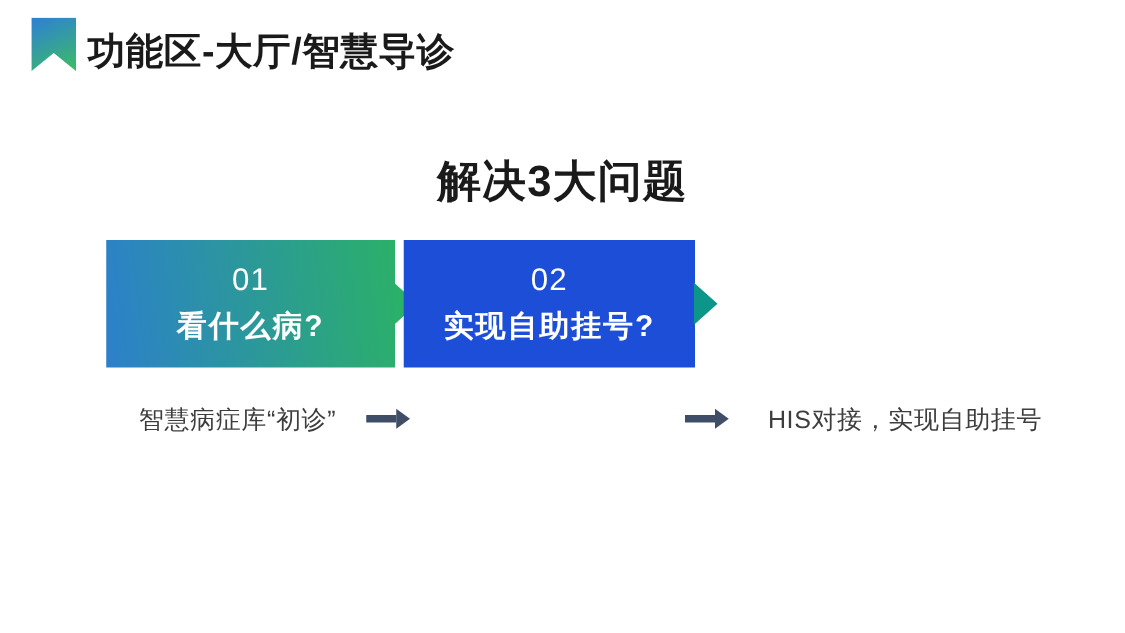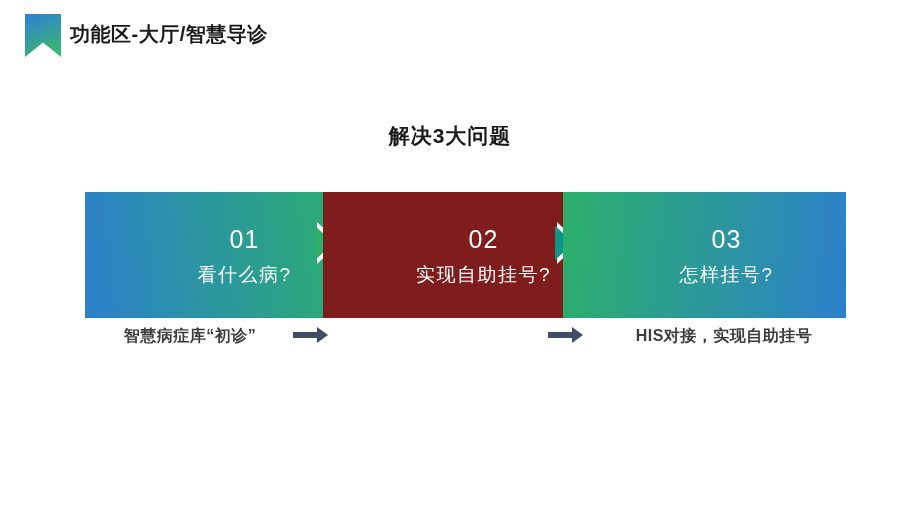--- a/index.html
+++ b/index.html
@@ -17,91 +17,89 @@
     position: absolute;
     left: 25px; top: 14px;
     width: 36px; height: 43px;
     background: linear-gradient(155deg, #2e82d2 5%, #3cba68 95%);
     clip-path: polygon(0 0, 100% 0, 100% 100%, 50% 66%, 0 100%);
   }
   .slide-title {
     position: absolute;
     left: 70px; top: 21px;
     margin: 0;
-    font-size: 20px;
+    font-size: 30px;
     font-weight: 700;
     letter-spacing: 0.5px;
     color: #1a1a1a;
     white-space: nowrap;
   }
 
   
   .heading {
     position: absolute;
     left: 0; right: 0;
     top: 122px;
     margin: 0;
     text-align: center;
-    font-size: 21px;
+    font-size: 35px;
     font-weight: 700;
     letter-spacing: 1px;
     color: #1a1a1a;
   }
 
   
   .step {
     position: absolute;
     top: 192px;
-    height: 126px;
+    height: 102px;
     display: flex;
     flex-direction: column;
     justify-content: center;
     align-items: center;
     gap: 13px;
     color: #ffffff;
-    padding-left: 44px;
   }
   .step-1 { left: 85px;  width: 231px; background: linear-gradient(83deg, #2c80cb 0%, #2bb069 100%); }
-  .step-2 { left: 323px; width: 233px; background: #7f1d1d; }
+  .step-2 { left: 323px; width: 233px; background: #1d4ed8; }
   .step-3 { left: 563px; width: 239px; background: linear-gradient(97deg, #2bb069 0%, #2c80cb 100%); }
   .step-num {
     font-size: 25px;
     font-weight: 400;
     line-height: 1;
     letter-spacing: 1px;
   }
   .step-q {
-    font-size: 19px;
-    font-weight: 400;
+    font-size: 24px;
+    font-weight: 700;
     line-height: 1;
     letter-spacing: 1.5px;
     white-space: nowrap;
   }
 
   
   .connector {
     position: absolute;
     top: 219px;
     width: 26px;
     height: 48px;
   }
   .connector-1 { left: 315px; }
   .connector-2 { left: 555px; }
 
   
   .note {
     position: absolute;
     top: 326px;
     transform: translateX(-50%);
-    font-size: 16px;
+    font-size: 20px;
     line-height: 20px;
     letter-spacing: 0.5px;
     color: #3d3d3d;
     white-space: nowrap;
-    font-weight: bold;
   }
   .note-1 { left: 190px; }
   .note-2 { left: 451px; }
   .note-3 { left: 683px; margin-left: 41px; }
 
   .note-arrow {
     position: absolute;
     top: 327px;
     width: 35px;
     height: 16px;
@@ -148,23 +146,19 @@
   <div class="step step-2">
     <div class="step-num">02</div>
     <div class="step-q">实现自助挂号?</div>
   </div>
 
   <svg class="connector connector-2" viewBox="0 0 26 48" xmlns="http://www.w3.org/2000/svg">
     <polygon points="2,3 24,24 2,45" fill="#ffffff"></polygon>
     <polygon points="0,7 19,24 0,41" fill="#0c9589"></polygon>
   </svg>
 
-  <div class="step step-3">
-    <div class="step-num">03</div>
-    <div class="step-q">怎样挂号?</div>
-  </div>
 
   <span class="note note-1">智慧病症库“初诊”</span>
   <span class="note-arrow note-arrow-1"></span>
   <span class="note-arrow note-arrow-2"></span>
   <span class="note note-3">HIS对接，实现自助挂号</span>
 
 </div>
 
 </body></html>

